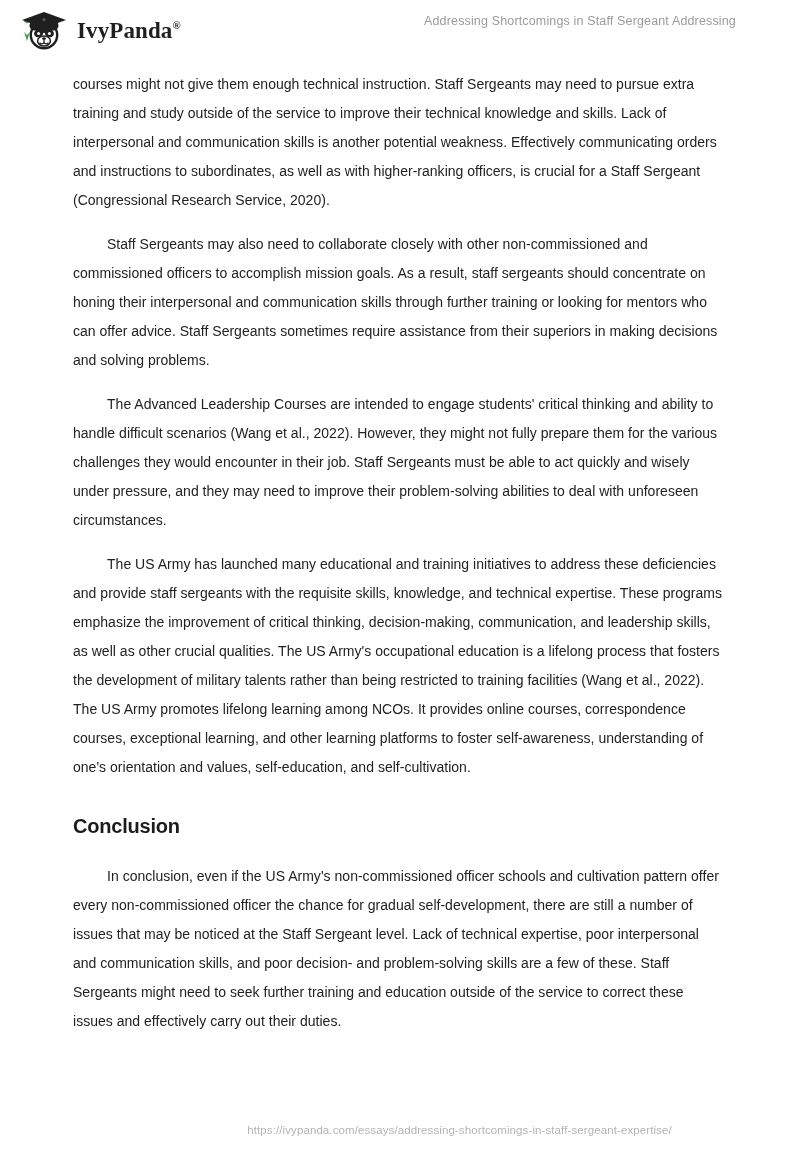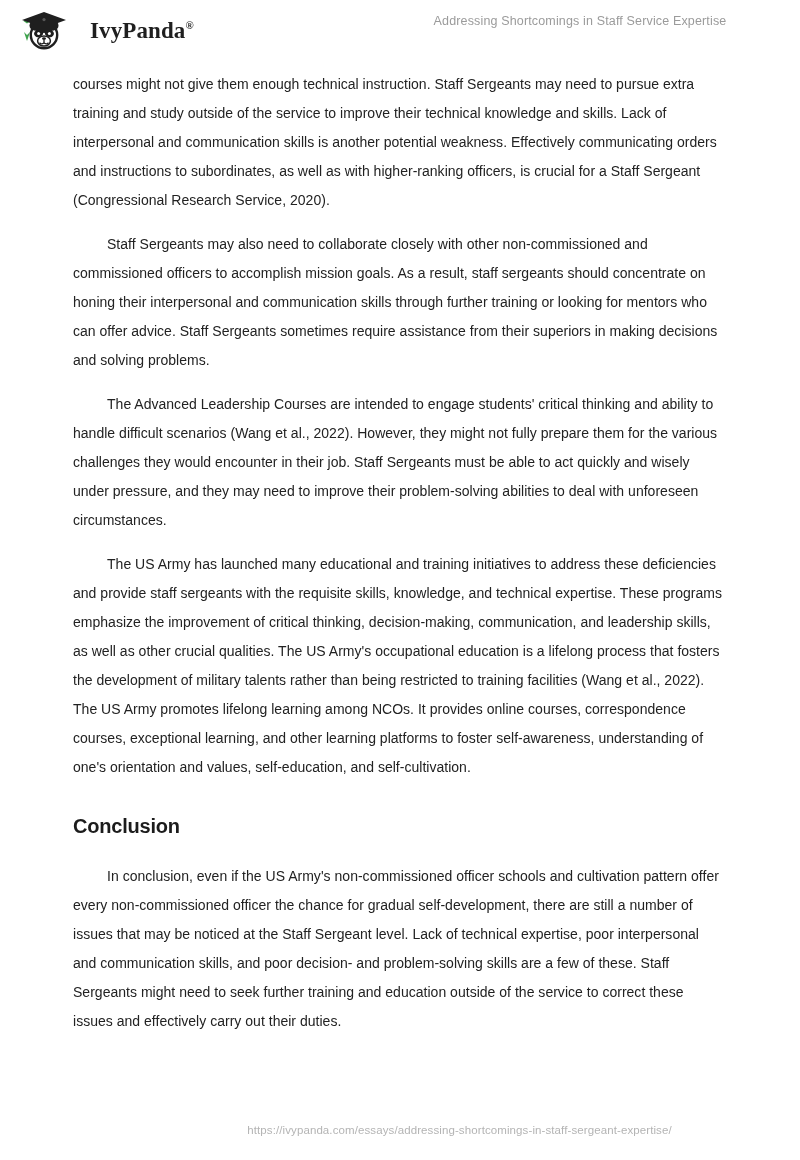--- a/index.html
+++ b/index.html
@@ -23,21 +23,21 @@
     left: 0;
     width: 800px;
     height: 58px;
   }
   .brand {
     position: absolute;
     left: 18px;
     top: 8px;
     display: flex;
     align-items: center;
-    gap: 20px;
+    gap: 7px;
     text-decoration: none;
   }
   .brand-logo {
     width: 52px;
     height: 44px;
     display: block;
     flex: none;
   }
   .brand-word {
     font-family: "Liberation Serif", serif;
@@ -143,21 +143,21 @@
 
         <path d="M26 4 L48 12 L26 20 L4 12 Z" fill="#1f1f1f"></path>
         <path d="M16 15 L16 22 Q26 28 36 22 L36 15" fill="#1f1f1f"></path>
 
         <circle cx="26" cy="11.6" r="1.6" fill="#ffffff" opacity="0.25"></circle>
       </svg>
     </span>
     <span class="brand-word"><span>IvyPanda</span><span class="brand-reg">®</span></span>
   </a>
 
-  <div class="header-title">Addressing Shortcomings in Staff Service Expertise</div>
+  <div class="header-title">Addressing Shortcomings in Staff Sergeant Addressing</div>
 </div>
 
 <div class="doc">
 
   <p class="no-indent">courses might not give them enough technical instruction. Staff Sergeants may need to pursue extra training and study outside of the service to improve their technical knowledge and skills. Lack of interpersonal and communication skills is another potential weakness. Effectively communicating orders and instructions to subordinates, as well as with higher-ranking officers, is crucial for a Staff Sergeant (Congressional Research Service, 2020).</p>
   <p>Staff Sergeants may also need to collaborate closely with other non-commissioned and commissioned officers to accomplish mission goals. As a result, staff sergeants should concentrate on honing their interpersonal and communication skills through further training or looking for mentors who can offer advice. Staff Sergeants sometimes require assistance from their superiors in making decisions and solving problems.</p>
   <p>The Advanced Leadership Courses are intended to engage students' critical thinking and ability to handle difficult scenarios (Wang et al., 2022). However, they might not fully prepare them for the various challenges they would encounter in their job. Staff Sergeants must be able to act quickly and wisely under pressure, and they may need to improve their problem-solving abilities to deal with unforeseen circumstances.</p>
   <p>The US Army has launched many educational and training initiatives to address these deficiencies and provide staff sergeants with the requisite skills, knowledge, and technical expertise. These programs emphasize the improvement of critical thinking, decision-making, communication, and leadership skills, as well as other crucial qualities. The US Army's occupational education is a lifelong process that fosters the development of military talents rather than being restricted to training facilities (Wang et al., 2022). The US Army promotes lifelong learning among NCOs. It provides online courses, correspondence courses, exceptional learning, and other learning platforms to foster self-awareness, understanding of one's orientation and values, self-education, and self-cultivation.</p>
 
   <h2>Conclusion</h2>

